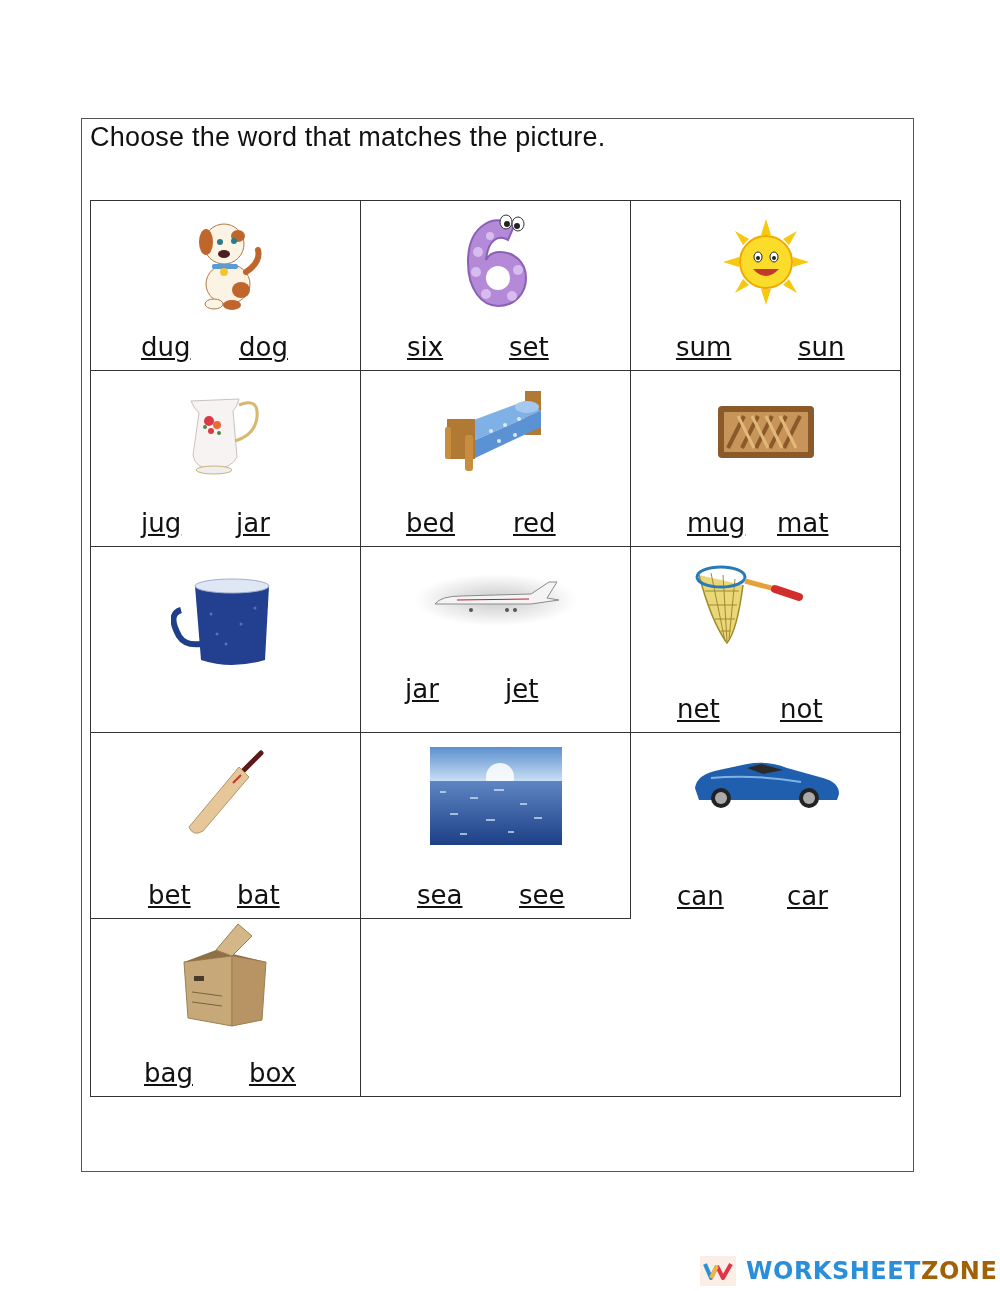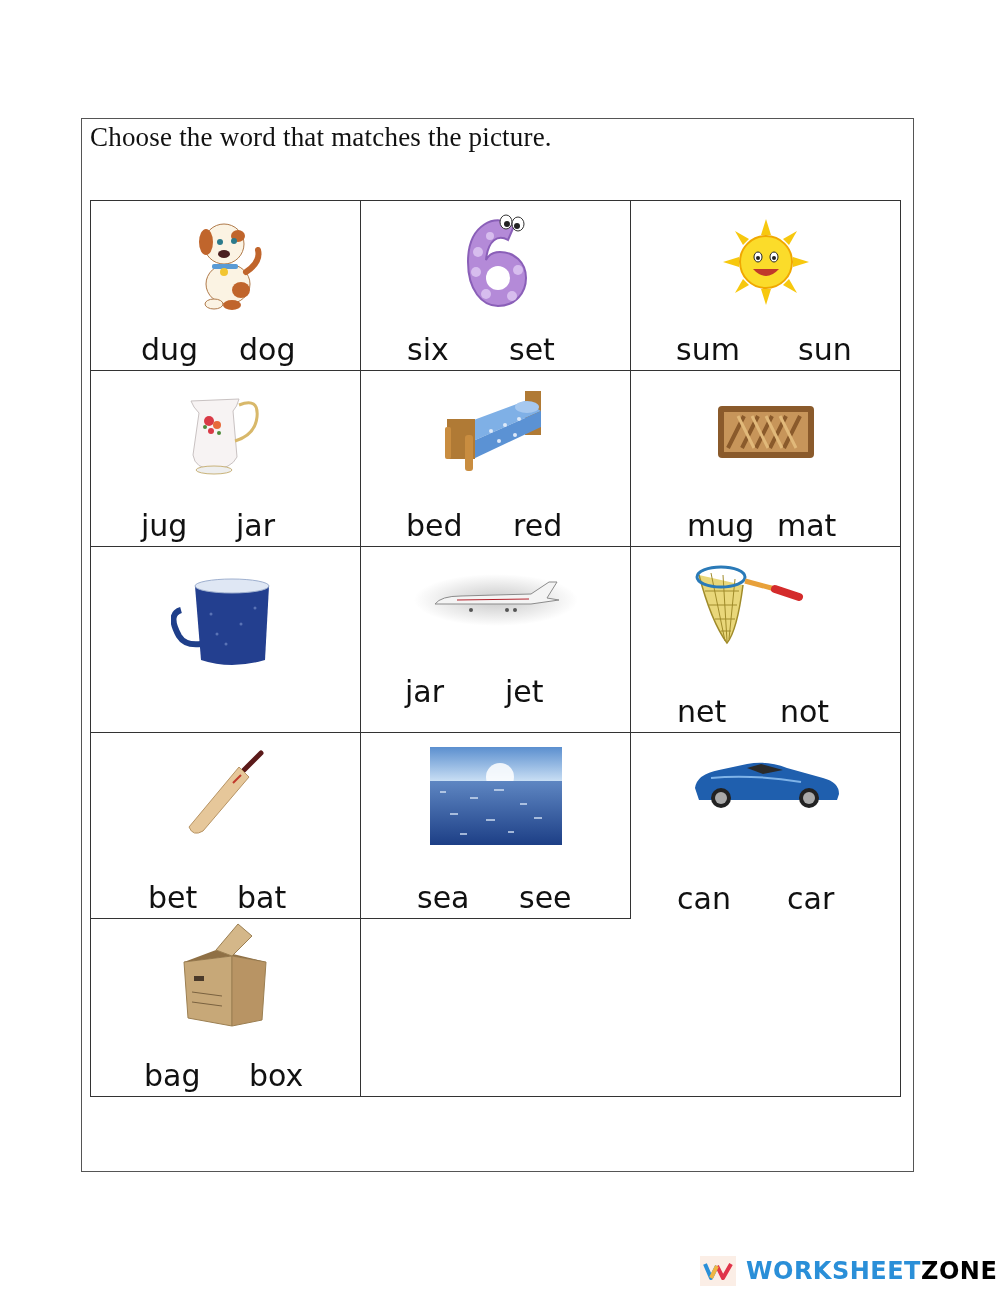--- a/index.html
+++ b/index.html
@@ -1,32 +1,32 @@
 <!DOCTYPE html>
 <html><head>
 <meta charset="utf-8">
 <style>
   html, body { margin: 0; padding: 0; background: #ffffff; }
   body { width: 1000px; height: 1291px; position: relative; overflow: hidden;
          font-family: "DejaVu Sans", sans-serif; color: #111; }
   .sheet { position: absolute; left: 81px; top: 118px; width: 833px; height: 1054px;
            border: 1px solid #555; box-sizing: border-box; }
   .title { position: absolute; left: 90px; top: 122px; font-size: 27px; letter-spacing: 0.2px;
-           color: #111; font-family: Liberation Serif, serif; }
+           color: #111; font-family: Liberation Sans, sans-serif; }
   .grid { position: absolute; left: 90px; top: 200px; width: 811px; height: 897px;
           border: 1px solid #333; box-sizing: border-box; display: grid;
           grid-template-columns: 270px 270px 1fr;
           grid-template-rows: 170px 176px 186px 186px 1fr; }
   .cell { position: relative; border-right: 1px solid #333; border-bottom: 1px solid #333; box-sizing: border-box; }
   .cell:nth-child(3n) { border-right: none; }
   .cell.last-row { border-bottom: none; }
   .pic { position: absolute; left: 0; right: 0; top: 6px; height: 110px; display: flex;
          justify-content: center; align-items: center; }
   .words { position: absolute; bottom: 8px; left: 0; right: 0; height: 30px; }
-  .w { position: absolute; font-size: 30px; color: #111; cursor: pointer; }
+  .w { position: absolute; font-size: 26px; color: #111; cursor: pointer; text-decoration: underline; }
   .footer-logo { position: absolute; left: 700px; top: 1256px; display: flex; align-items: center; }
   .logo-mark { width: 36px; height: 30px; background: #fbeee6; display: flex; align-items: center; justify-content: center; margin-right: 10px; }
   .logo-text { font-family: "DejaVu Sans", sans-serif; font-weight: bold; font-size: 24px; letter-spacing: 0.5px; }
 </style>
 </head>
 <body>
 
 <div class="sheet"></div>
 <div class="title">Choose the word that matches the picture.</div>
 
@@ -321,14 +321,14 @@
 
 <div class="footer-logo">
   <div class="logo-mark">
     <svg width="30" height="22" viewBox="0 0 30 22">
       <polyline points="2,4 8,18 14,6" fill="none" stroke="#2a8fd8" stroke-width="4" stroke-linejoin="round"></polyline>
       <polyline points="14,6 20,18 28,4" fill="none" stroke="#e0344a" stroke-width="4" stroke-linejoin="round"></polyline>
       <line x1="8" y1="18" x2="14" y2="6" stroke="#f0b541" stroke-width="4"></line>
     </svg>
   </div>
   <span class="logo-text" style="color:#2a8fd8">WORKSHEET</span>
-  <span class="logo-text" style="color:#000000">ZONE</span>
+  <span class="logo-text" style="color:#a16207">ZONE</span>
 </div>
 
 </body></html>

